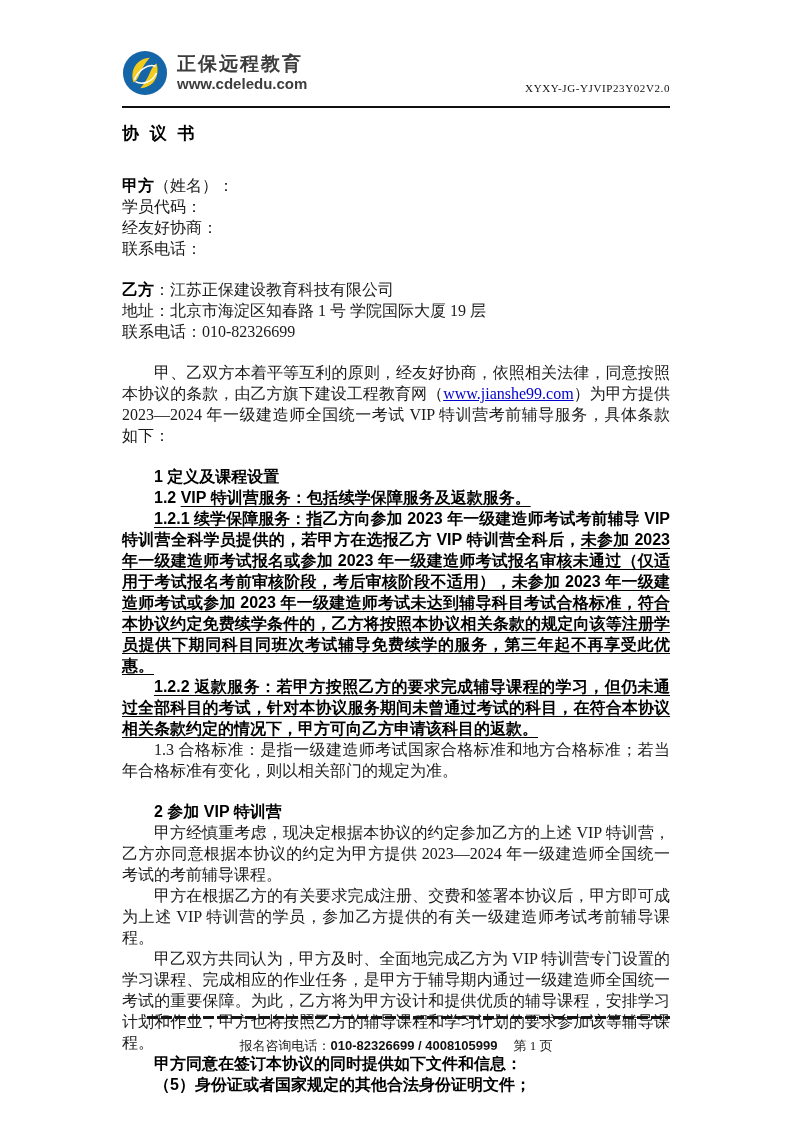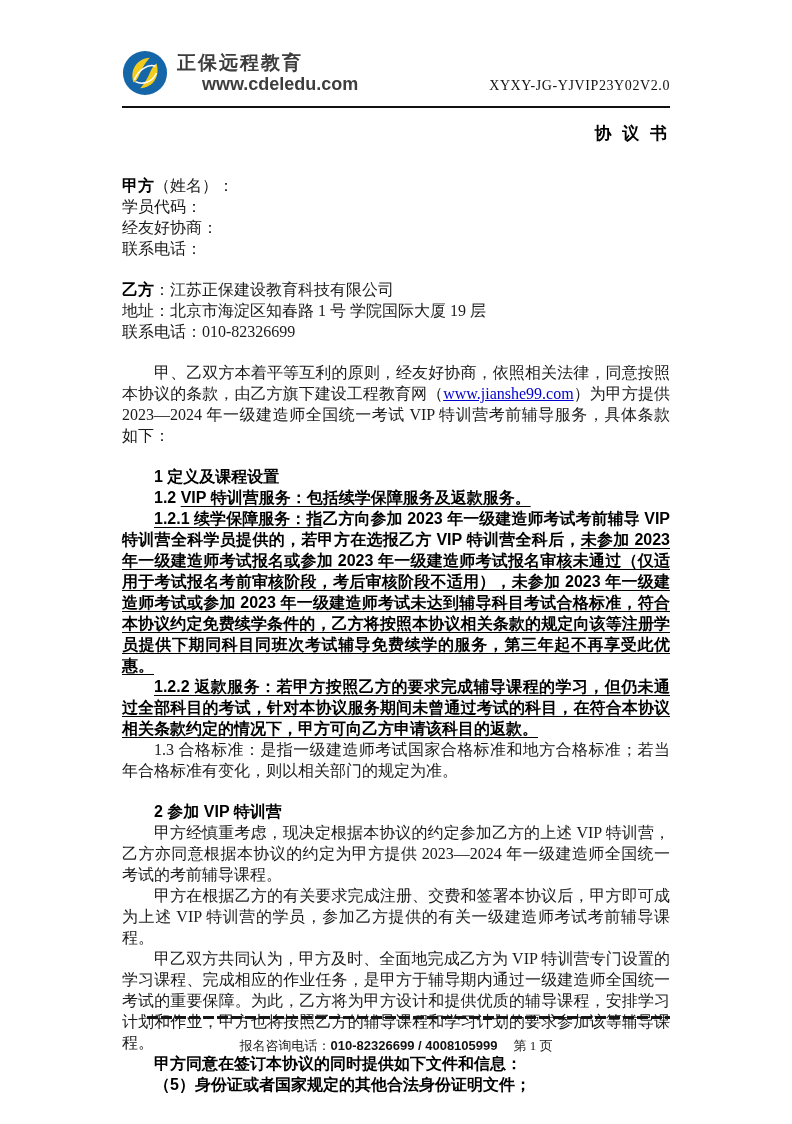--- a/index.html
+++ b/index.html
@@ -12,24 +12,24 @@
   .content { padding:50px 68px 0 68px; }
 
   
   .hdr { display:flex; justify-content:space-between; align-items:flex-end;
          border-bottom:2px solid #101010; padding-bottom:10px; }
   .logo { display:flex; align-items:center; gap:9px; }
   .logo-txt { display:flex; flex-direction:column; line-height:1.15; }
   .logo-name { font-family:"Liberation Sans", sans-serif; font-weight:bold;
                font-size:19px; color:#3d3d3d; letter-spacing:2px; }
   .logo-site { font-family:"Liberation Sans", sans-serif; font-weight:bold;
-               font-size:18px; color:#3d3d3d;margin-left:25px; }
-  .code { font-size:14px; color:#101010; letter-spacing:0.6px; padding-bottom:2px; }
+               font-size:15px; color:#3d3d3d; }
+  .code { font-size:11px; color:#101010; letter-spacing:0.6px; padding-bottom:2px; }
 
-  .title { text-align:right; font-family:"Liberation Sans", sans-serif;
+  .title { text-align:left; font-family:"Liberation Sans", sans-serif;
            font-weight:bold; font-size:17px; letter-spacing:3px;
            color:#000; margin:14px 0 30px 0; }
 
   
   .para { font-size:16px; line-height:21px; text-align:justify; }
   .indent { text-indent:2em; }
   .b { font-family:"Liberation Sans", sans-serif; font-weight:bold; color:#000; }
   .u { text-decoration:underline; text-underline-offset:3px; }
   .link { color:#0000cc; text-decoration:underline; cursor:pointer; }
   .gap { height:20px; }

